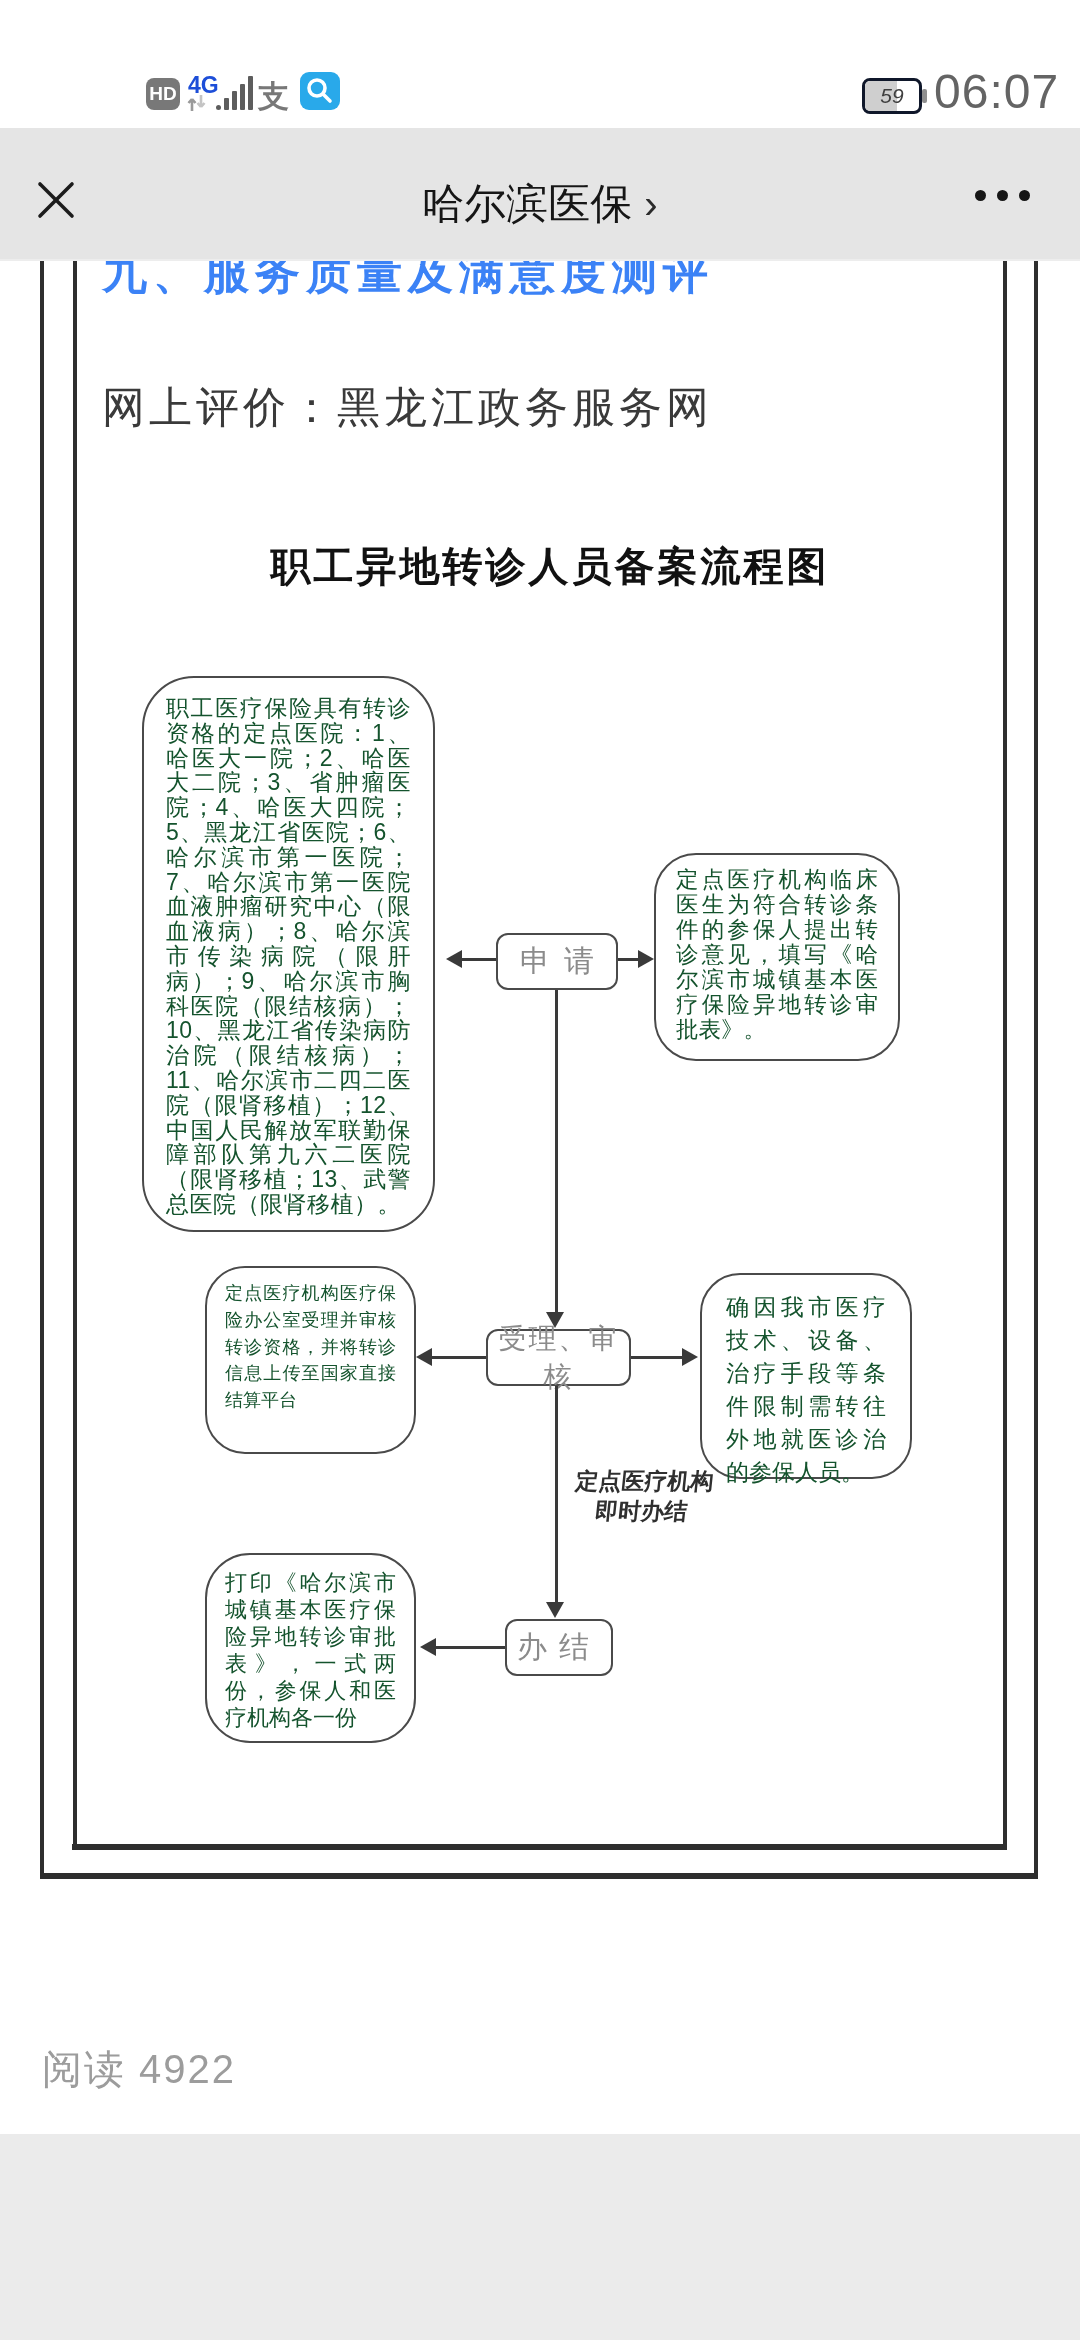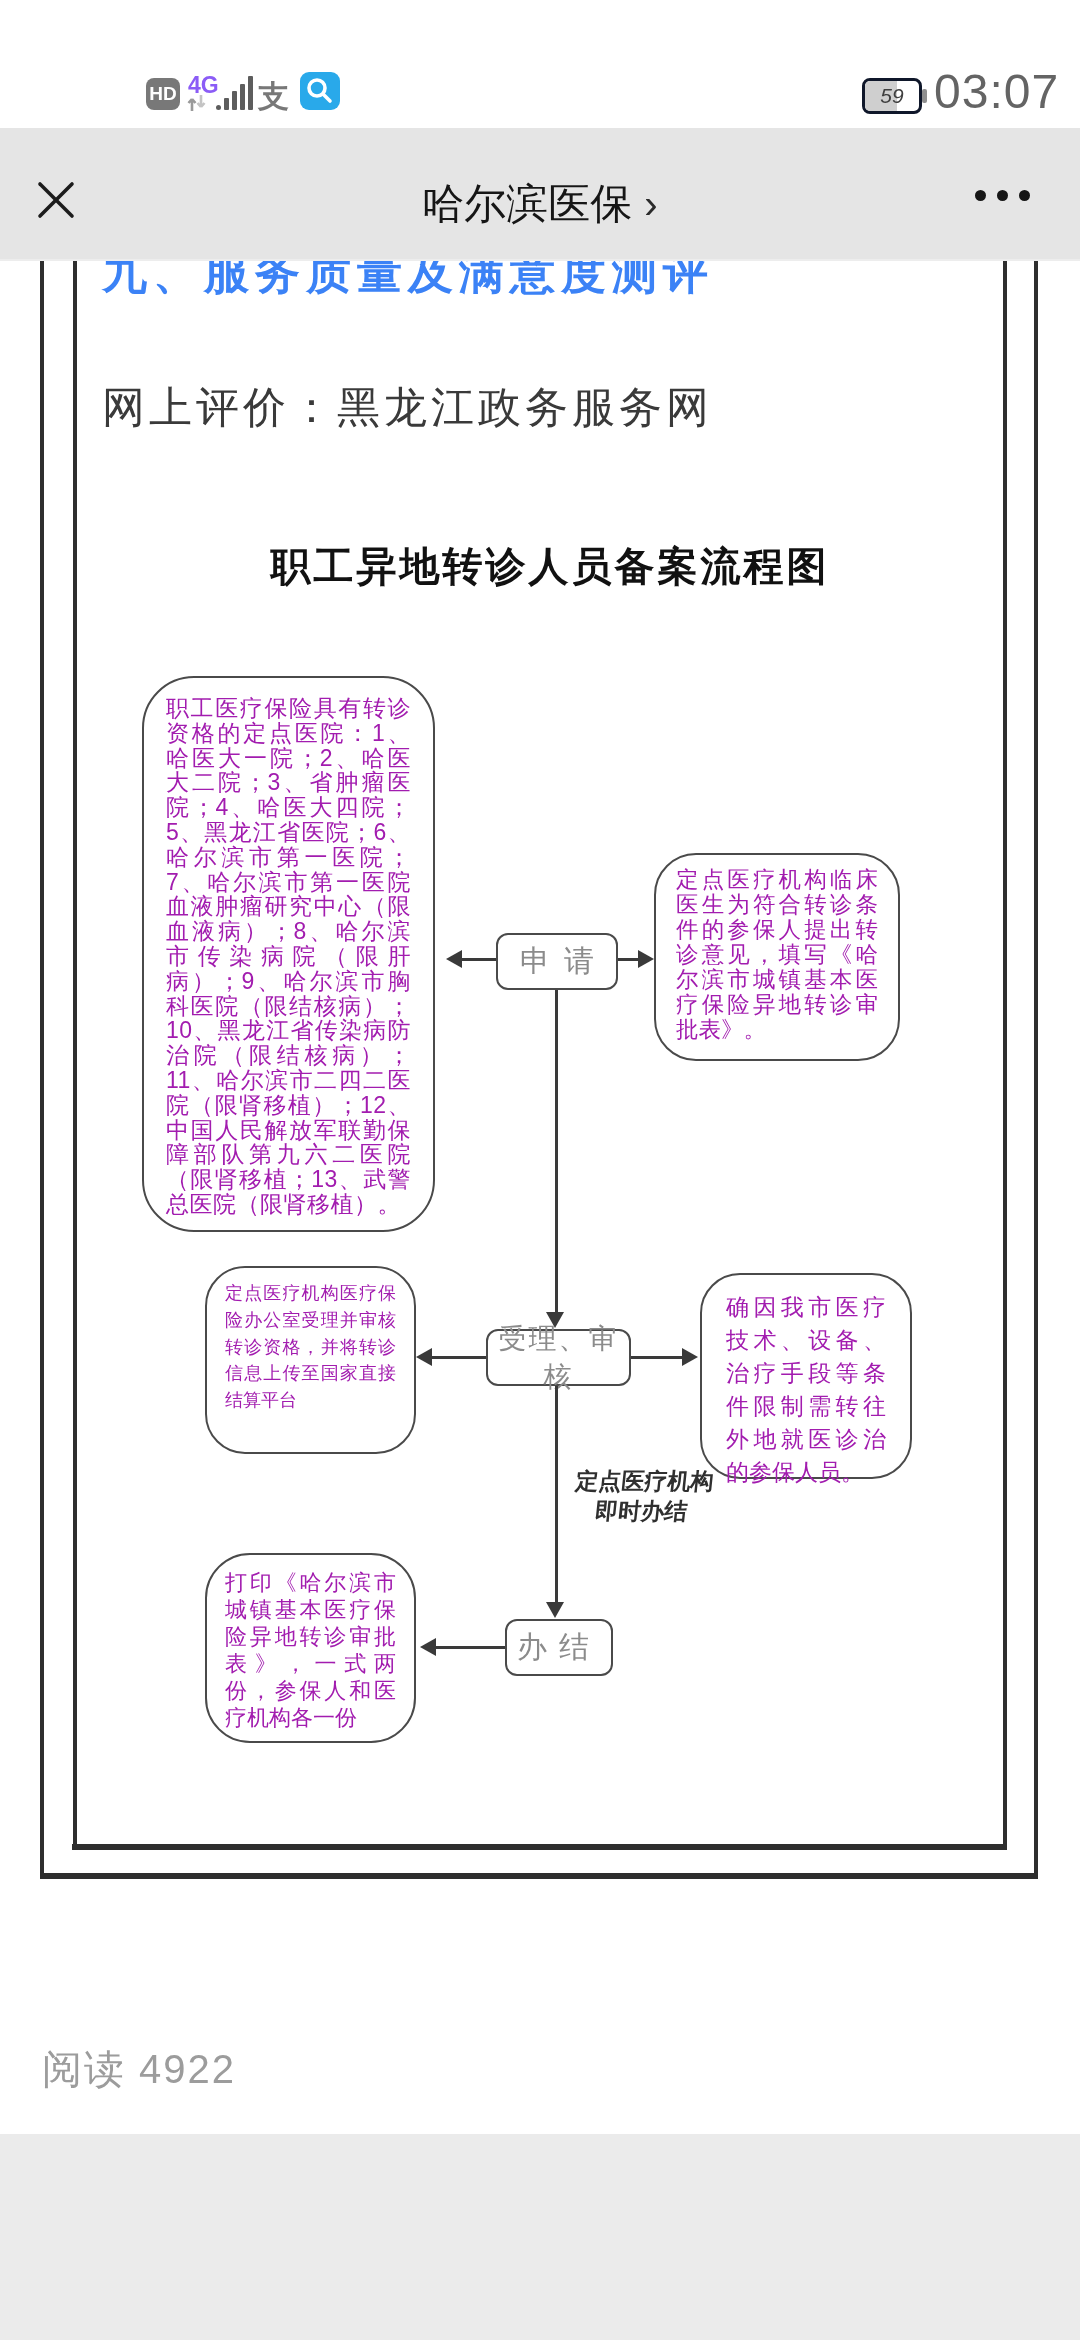--- a/index.html
+++ b/index.html
@@ -3,21 +3,21 @@
 <meta charset="utf-8">
 <style>
   html,body{margin:0;padding:0;}
   body{font-family:"Liberation Sans","DejaVu Sans",sans-serif;background:#fff;}
   .screen{position:relative;width:1080px;height:2340px;background:#fff;overflow:hidden;margin-top:28px;}
 
   
   .statusbar{position:absolute;left:0;top:0;width:1080px;height:100px;background:#fff;}
   .hd-badge{position:absolute;left:146px;top:50px;width:34px;height:32px;background:#787878;border-radius:8px;
     color:#fff;font-weight:bold;font-size:19px;display:flex;align-items:center;justify-content:center;}
-  .net-4g{position:absolute;left:188px;top:44px;font-size:23px;font-weight:bold;color:#8b5cf6;}
+  .net-4g{position:absolute;left:188px;top:44px;font-size:23px;font-weight:bold;color:#1d4ed8;}
   .net-arrows{position:absolute;left:186px;top:66px;}
   .sigbars{position:absolute;left:216px;top:48px;width:36px;height:34px;}
   .sigbars i{position:absolute;bottom:0;background:#5d5d5d;width:5px;border-radius:1px;}
   .alipay{position:absolute;left:258px;top:48px;font-size:31px;color:#787878;font-weight:bold;}
   .searchicon{position:absolute;left:300px;top:44px;width:40px;height:38px;background:#29a9ea;border-radius:9px;}
   .battery{position:absolute;left:862px;top:50px;width:54px;height:30px;border:3px solid #0f172a;border-radius:8px;background:#fff;font-style:italic;}
   .battery .fill{position:absolute;left:0;top:0;bottom:0;width:59%;background:#cfcfcf;border-radius:5px 0 0 5px;}
   .battery .num{position:absolute;left:0;top:0;width:100%;height:100%;display:flex;align-items:center;justify-content:center;
     font-size:21px;color:#3f3f3f;}
   .battery .nub{position:absolute;right:-8px;top:8px;width:5px;height:14px;background:#8f8f8f;border-radius:2px;}
@@ -34,21 +34,21 @@
   
   .doc-area{position:absolute;left:0;top:233px;width:1080px;height:1873px;background:#fff;overflow:hidden;}
   .frameline{position:absolute;background:#2e2e2e;}
 
   .sec-heading{position:absolute;left:102px;top:-18px;font-size:45px;font-weight:bold;color:#3b82f6;letter-spacing:6px;white-space:nowrap;}
   .eval-line{position:absolute;left:102px;top:118px;font-size:43px;color:#3a3a3a;letter-spacing:4px;white-space:nowrap;}
   .flow-title{position:absolute;left:150px;top:278px;width:800px;text-align:center;font-size:40px;font-weight:bold;
     color:#111;letter-spacing:3px;font-family:"Liberation Serif","DejaVu Serif",serif;white-space:nowrap;}
 
   
-  .fbox{position:absolute;box-sizing:border-box;border:2.5px solid #4a4a4a;background:#fff;color:#a21caf;text-align:justify;}
+  .fbox{position:absolute;box-sizing:border-box;border:2.5px solid #4a4a4a;background:#fff;color:#14532d;text-align:justify;}
   .fbox.small{display:flex;align-items:center;justify-content:center;text-align:center;color:#8b8b8b;}
   .box-hospitals{left:142px;top:415px;width:293px;height:556px;border-radius:52px;padding:18px 22px;font-size:23px;line-height:24.8px;letter-spacing:0.5px;}
   .box-apply{left:496px;top:672px;width:122px;height:57px;border-radius:12px;font-size:30px;letter-spacing:14px;padding-left:14px;}
   .box-doctor{left:654px;top:592px;width:246px;height:208px;border-radius:42px;padding:12px 20px;font-size:22.5px;line-height:25px;}
   .box-review{left:486px;top:1068px;width:145px;height:57px;border-radius:12px;font-size:28px;letter-spacing:2px;}
   .box-office{left:205px;top:1005px;width:211px;height:188px;border-radius:40px;padding:12px 18px;font-size:18px;line-height:26.8px;}
   .box-eligible{left:700px;top:1012px;width:212px;height:206px;border-radius:40px;padding:16px 24px;font-size:23px;line-height:33px;}
   .box-complete{left:505px;top:1358px;width:108px;height:57px;border-radius:12px;font-size:30px;letter-spacing:12px;}
   .box-print{left:205px;top:1292px;width:211px;height:190px;border-radius:45px;padding:14px 18px;font-size:22px;line-height:27px;}
 
@@ -91,21 +91,21 @@
       <svg width="40" height="38" viewBox="0 0 40 38">
         <circle cx="17" cy="16" r="8" stroke="#fff" stroke-width="3.6" fill="none"></circle>
         <line x1="23" y1="22" x2="30" y2="29" stroke="#fff" stroke-width="3.6" stroke-linecap="round"></line>
       </svg>
     </div>
     <div class="battery">
       <div class="fill"></div>
       <div class="num">59</div>
       <div class="nub"></div>
     </div>
-    <div class="clock">03:07</div>
+    <div class="clock">06:07</div>
   </div>
 
   <div class="header">
     <svg class="closebtn" viewBox="0 0 44 44">
       <line x1="6" y1="6" x2="38" y2="38" stroke="#1c1c1c" stroke-width="3.6" stroke-linecap="round"></line>
       <line x1="38" y1="6" x2="6" y2="38" stroke="#1c1c1c" stroke-width="3.6" stroke-linecap="round"></line>
     </svg>
     <div class="htitle">
       <span>哈尔滨医保</span><span class="chev">›</span>
     </div>

